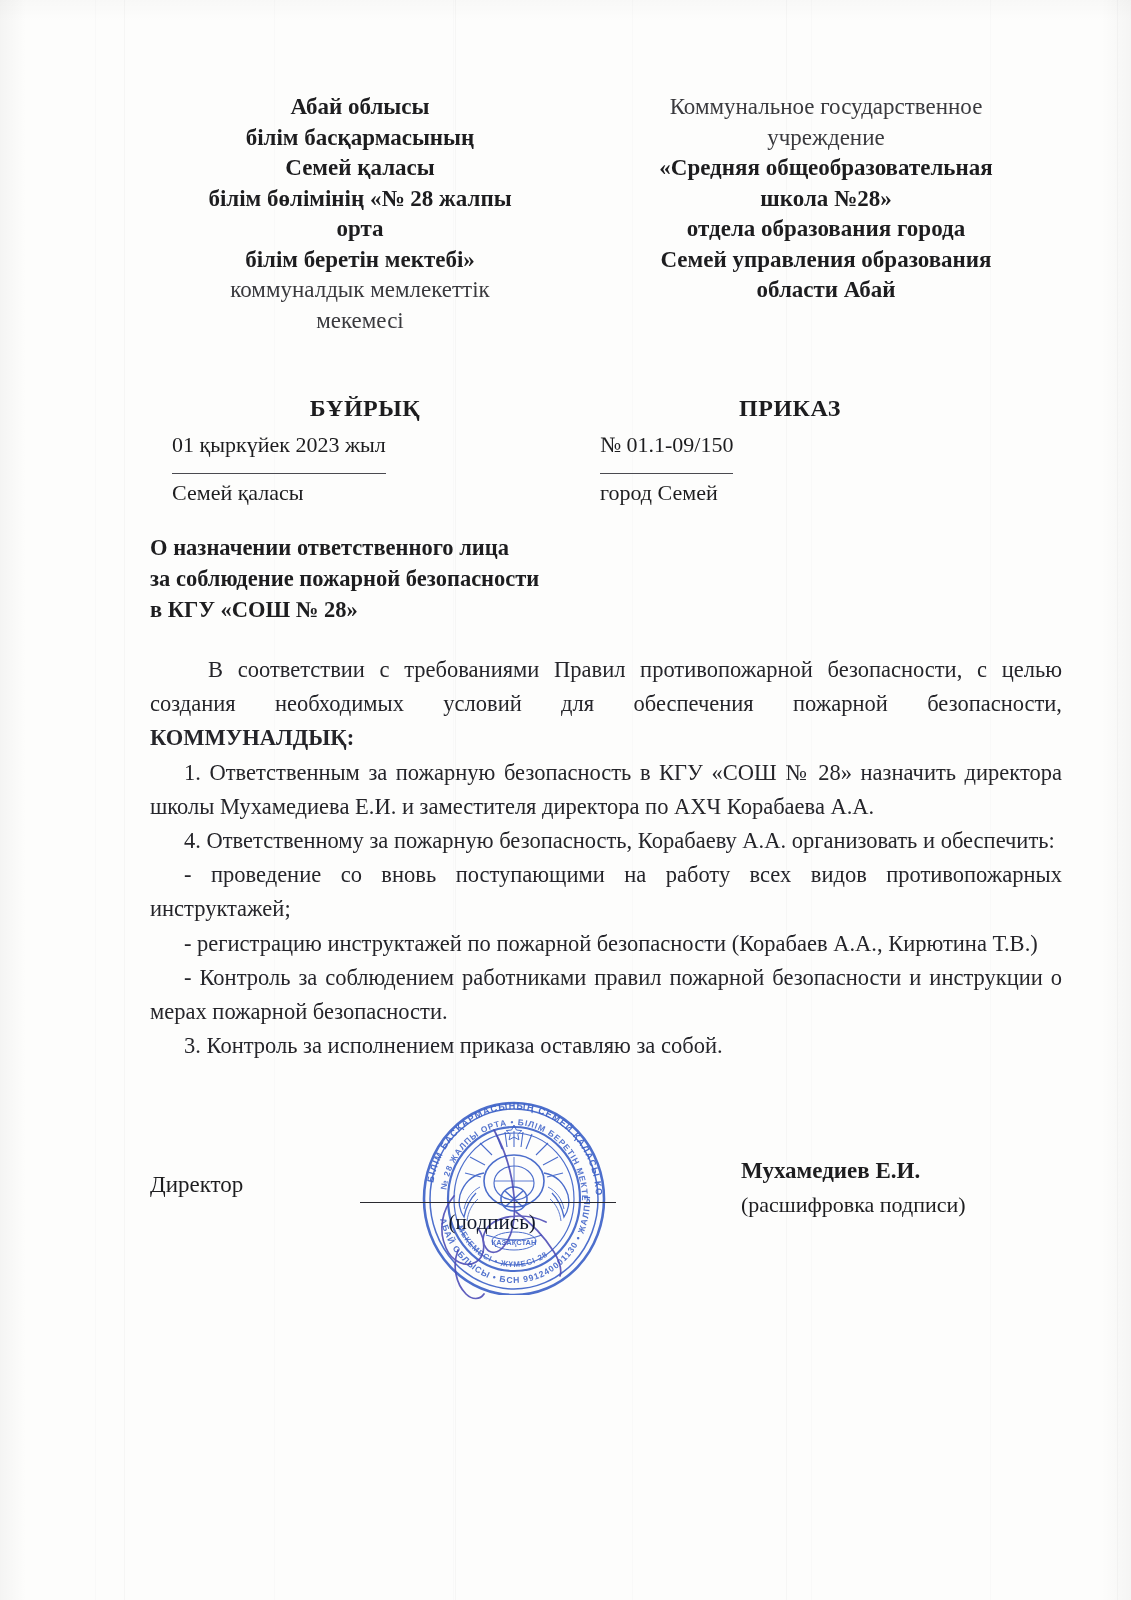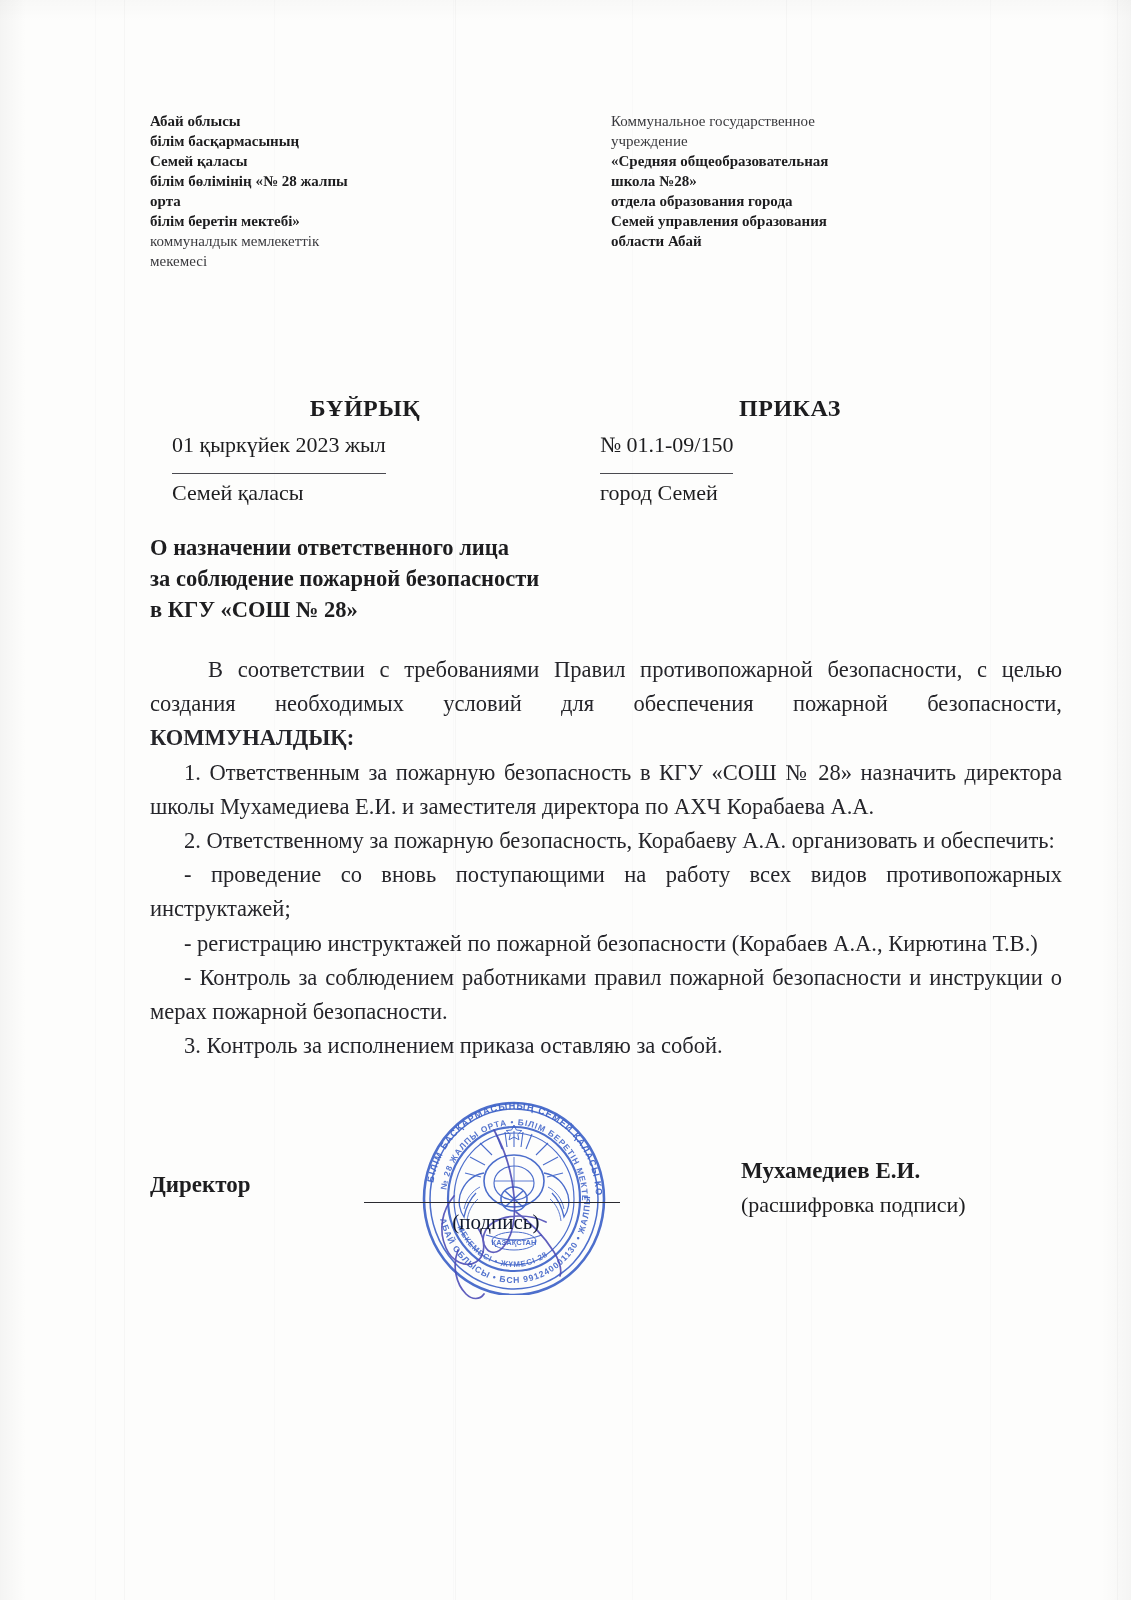--- a/index.html
+++ b/index.html
@@ -44,24 +44,23 @@
   .header {
     position: absolute;
     top: 92px;
     left: 150px;
     right: 90px;
     display: flex;
     justify-content: space-between;
     align-items: flex-start;
   }
   .header-col {
-    text-align: left;
+    text-align: center;
     line-height: 1.33;
-    font-size: 15px;
-    margin-top: 20px;
+    font-size: 23px;
   }
   .header-col.left { width: 420px; }
   .header-col.right { width: 430px; }
   .hl { display: block; }
   .hl.b { font-weight: bold; }
   .hl.n { font-weight: normal; color: #3a3a3e; }
 
   
   .order-row {
     position: absolute;
@@ -125,21 +124,21 @@
   .sign {
     position: absolute;
     top: 1158px;
     left: 150px;
     right: 90px;
     display: flex;
     justify-content: space-between;
     align-items: flex-start;
   }
   .sign-role {
-    font-weight: bold;
+    font-weight: normal;
     font-size: 23px;
     padding-top: 14px;
   }
   .sign-mid {
     position: relative;
     width: 300px;
     text-align: center;
   }
   .sign-rule {
     position: absolute;
@@ -242,21 +241,21 @@
 
   <div class="subject">
     <span>О назначении ответственного лица</span>
     <span>за соблюдение пожарной безопасности</span>
     <span>в КГУ «СОШ № 28»</span>
   </div>
 
   <div class="body">
     <p class="indent"><span>В соответствии с требованиями Правил противопожарной безопасности, с целью создания необходимых условий для обеспечения пожарной безопасности, </span><span class="bold">КОММУНАЛДЫҚ:</span></p>
     <p class="dash">1. Ответственным за пожарную безопасность в КГУ «СОШ № 28» назначить директора школы Мухамедиева Е.И. и заместителя директора по АХЧ Корабаева А.А.</p>
-    <p class="dash">2. Ответственному за пожарную безопасность, Корабаеву А.А. организовать и обеспечить:</p>
+    <p class="dash">4. Ответственному за пожарную безопасность, Корабаеву А.А. организовать и обеспечить:</p>
     <p class="dash">- проведение со вновь поступающими на работу всех видов противопожарных инструктажей;</p>
     <p class="dash">- регистрацию инструктажей по пожарной безопасности (Корабаев А.А., Кирютина Т.В.)</p>
     <p class="dash">- Контроль за соблюдением работниками правил пожарной безопасности и инструкции о мерах пожарной безопасности.</p>
     <p class="dash">3. Контроль за исполнением приказа оставляю за собой.</p>
   </div>
 
   <div class="seal">
     <svg viewBox="0 0 216 200" xmlns="http://www.w3.org/2000/svg">
       <defs>
         <path id="ringTop" d="M 26,104 A 82,90 0 0 1 190,104"></path>

